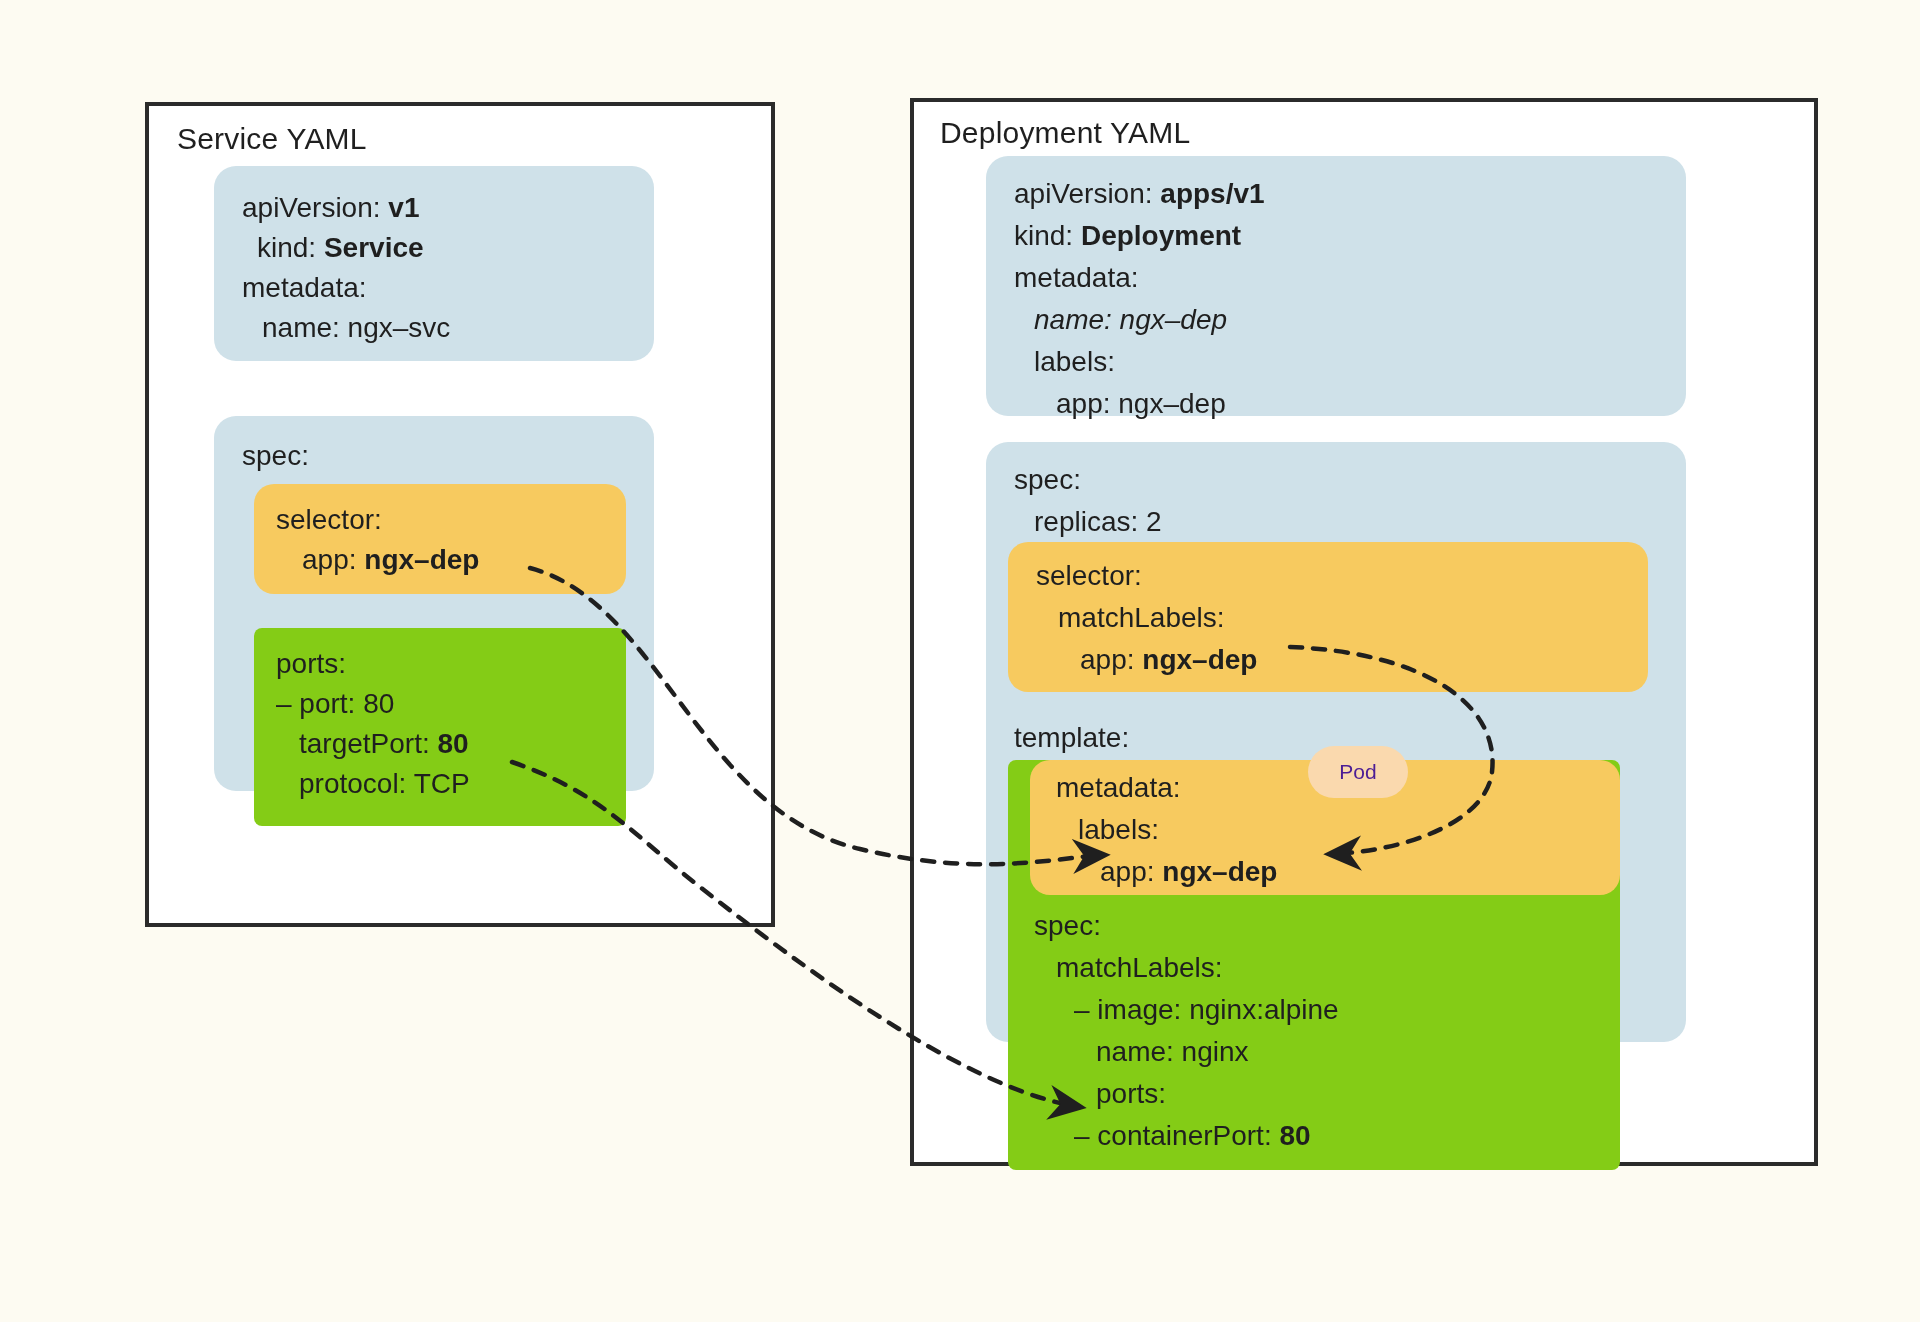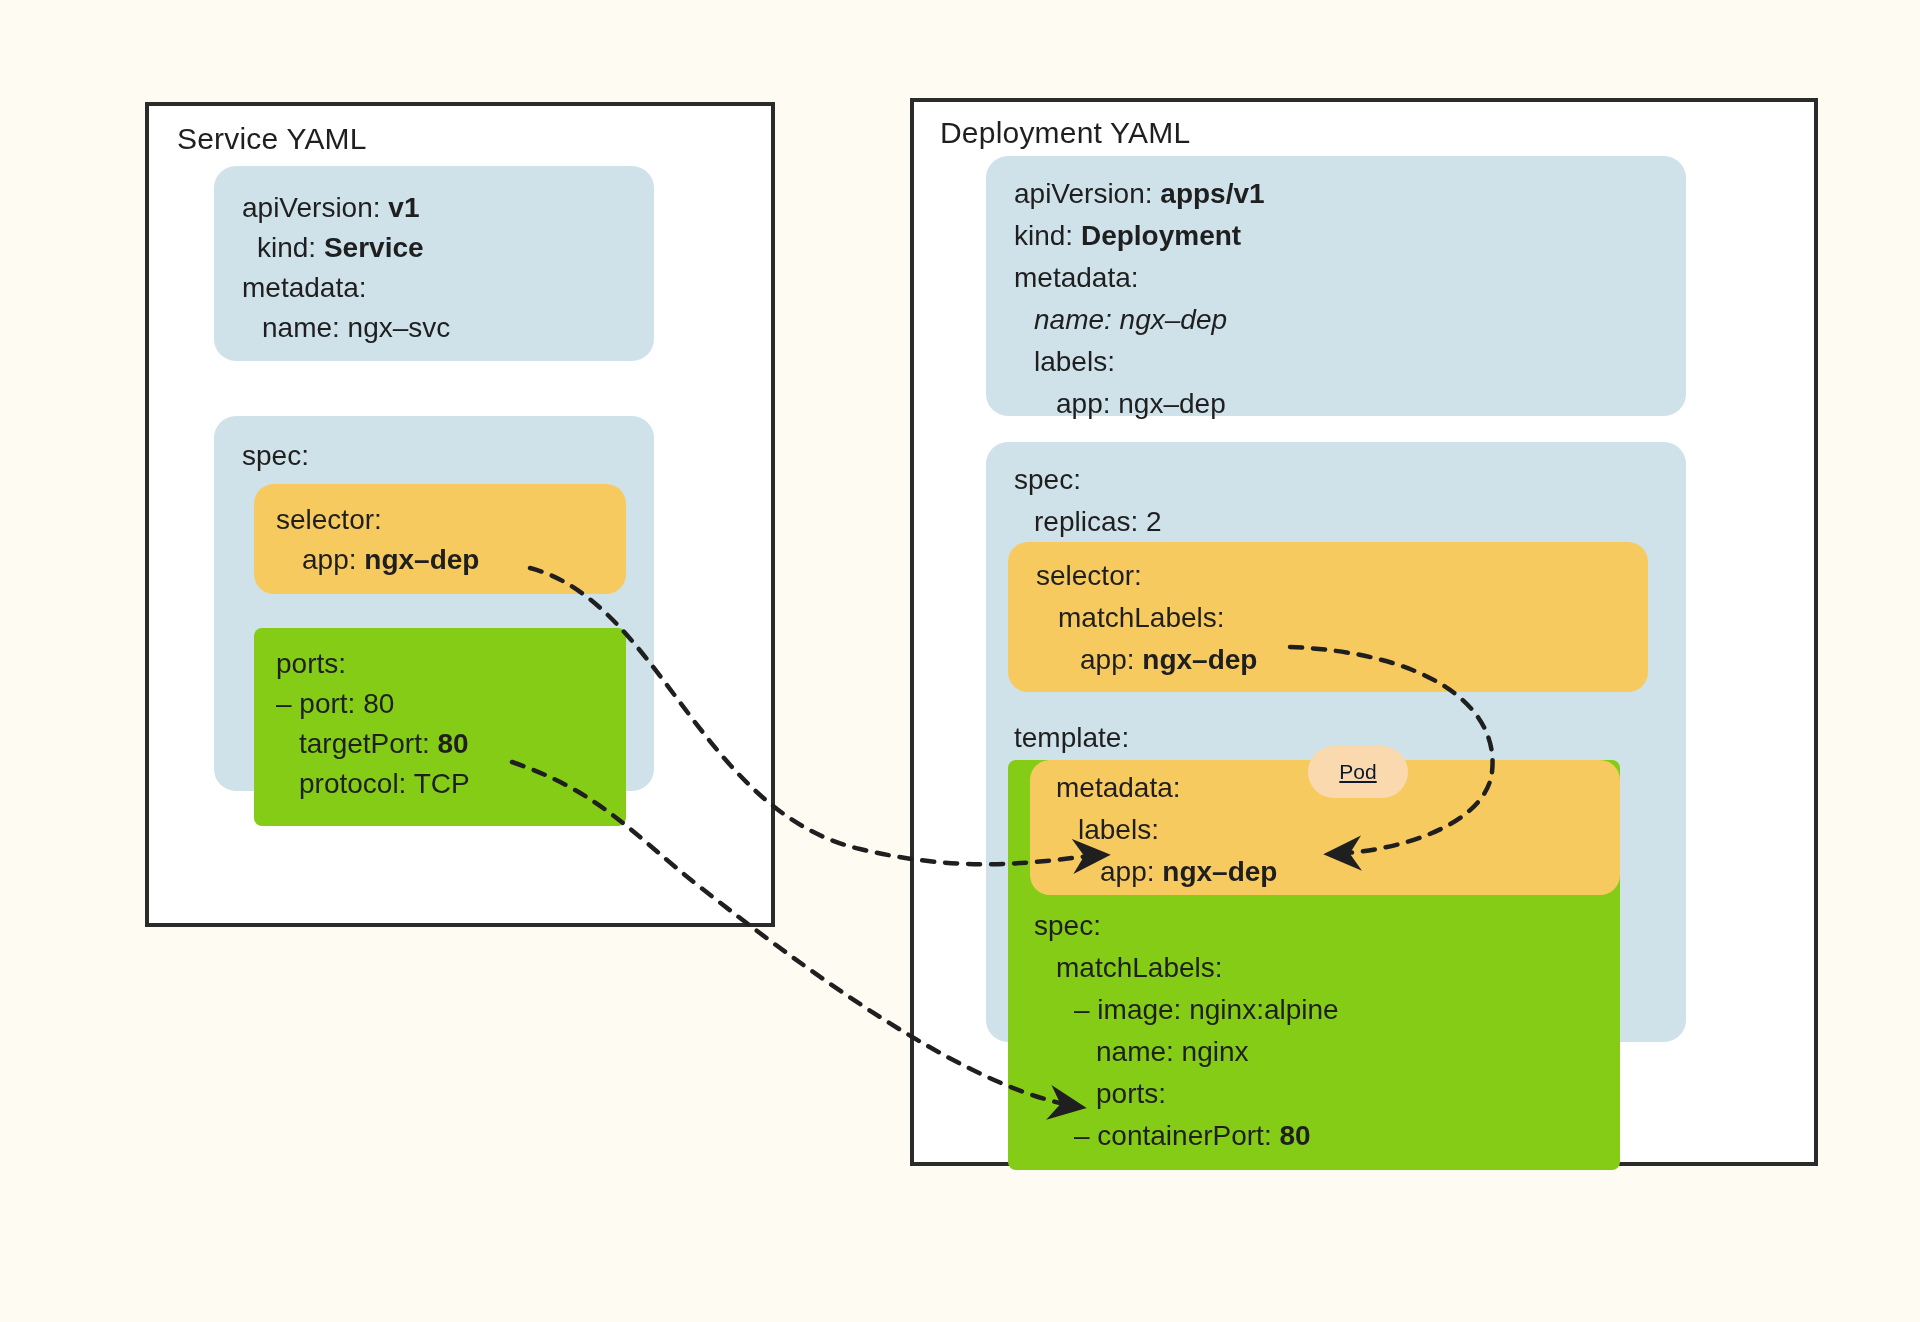--- a/index.html
+++ b/index.html
@@ -48,22 +48,21 @@
   }
   .line b{font-weight:bold;}
 
   
   #pod-pill{
     position:absolute;
     background:#fad9ae;
     border-radius:26px;
     display:flex;align-items:center;justify-content:center;
     font-size:21px;
-    color:#0f172a;
-    text-decoration:underline;
+    color:#4c1d95;
   }
 
   
   #logo{
     position:absolute;left:1648px;top:1210px;
     display:flex;align-items:center;gap:12px;
   }
   #logo-mark{
     width:44px;height:44px;border-radius:50%;
     background:#d97b2b;position:relative;

